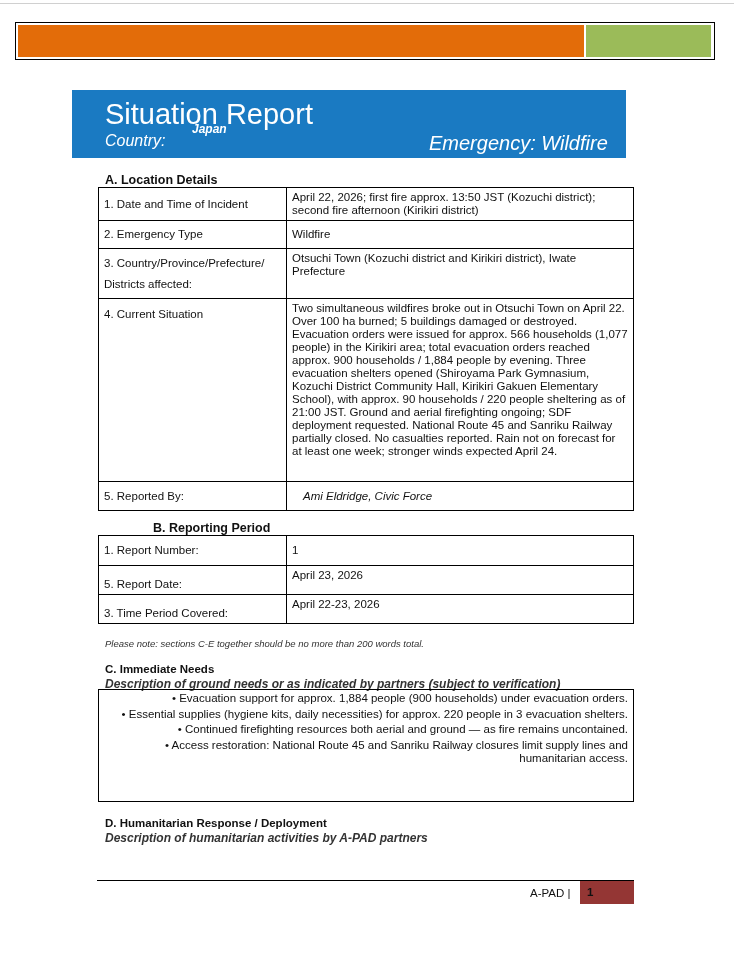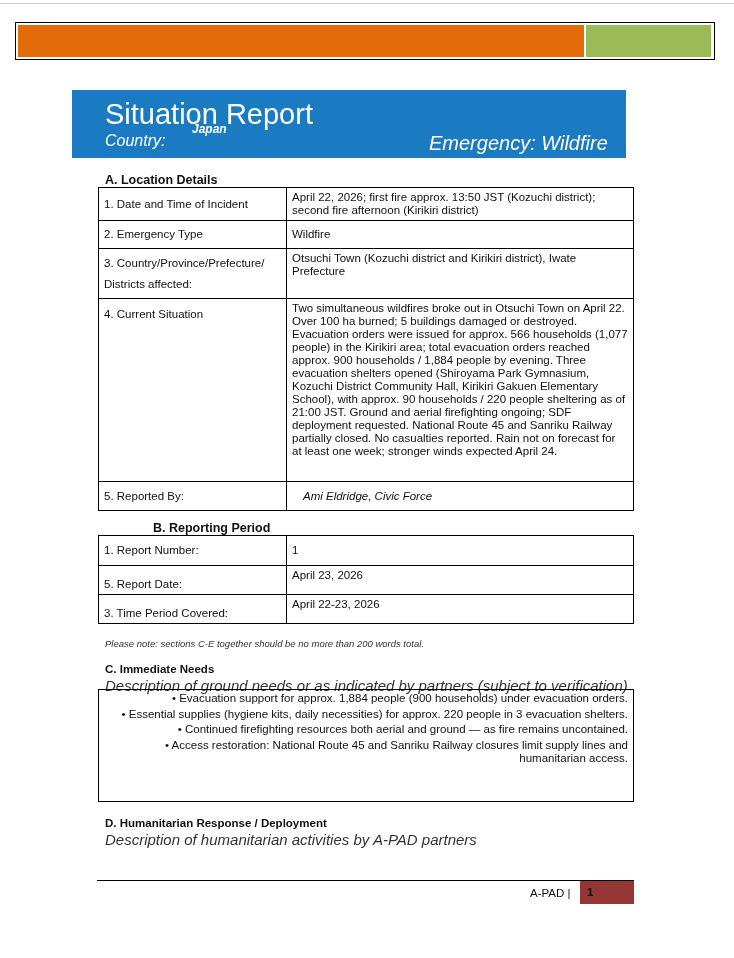--- a/index.html
+++ b/index.html
@@ -9,21 +9,21 @@
   .header-bar { position:absolute; left:15px; top:22px; width:700px; height:38px;
                 border:1.5px solid #000; box-sizing:border-box; }
   .header-bar .orange { position:absolute; left:2px; top:2px; width:566px; height:32px; background:#e36c09; }
   .header-bar .green { position:absolute; left:570px; top:2px; width:125px; height:32px; background:#9bbb59; }
   .banner { position:absolute; left:72px; top:90px; width:554px; height:68px; background:#1a7ac2; color:#fff; }
   .banner .title { position:absolute; left:33px; top:8px; font-size:29px; }
   .banner .country-label { position:absolute; left:33px; top:42px; font-size:16px; font-style:italic; }
   .banner .country-val { position:absolute; left:120px; top:32px; font-size:12px; font-weight:bold; font-style:italic; color:#ffffff; }
   .banner .emerg { position:absolute; left:312px; top:42px; font-size:20px; font-style:italic;margin-left:45px; }
   .sec-h { position:absolute; left:105px; font-size:12.5px; font-weight:bold; }
-  .sec-sub { position:absolute; left:105px; font-size:15px; font-style:italic; color:#333; }
+  .sec-sub { position:absolute; left:105px; font-size:12px; font-style:italic; color:#333;font-weight:bold; }
   table.grid { position:absolute; left:98px; width:536px; border-collapse:collapse; font-size:11.5px; }
   table.grid td { border:1px solid #000; vertical-align:top; padding:3px 5px; line-height:13px; }
   table.grid td.k { width:177px; }
   .note { position:absolute; left:105px; top:638px; font-size:9.5px; font-style:italic; color:#333; }
   .needs-box { position:absolute; left:98px; top:689px; width:536px; height:113px;
                border:1px solid #000; box-sizing:border-box; padding:2px 5px; font-size:11.5px; line-height:13.5px; }
   .needs-box div { margin-bottom:2px;text-align:right; }
   .footer-line { position:absolute; left:97px; top:880px; width:537px; height:1px; background:#000; }
   .footer-text { position:absolute; left:530px; top:887px; font-size:11.5px; }
   .footer-page { position:absolute; left:580px; top:881px; width:54px; height:23px; background:#943634; }

